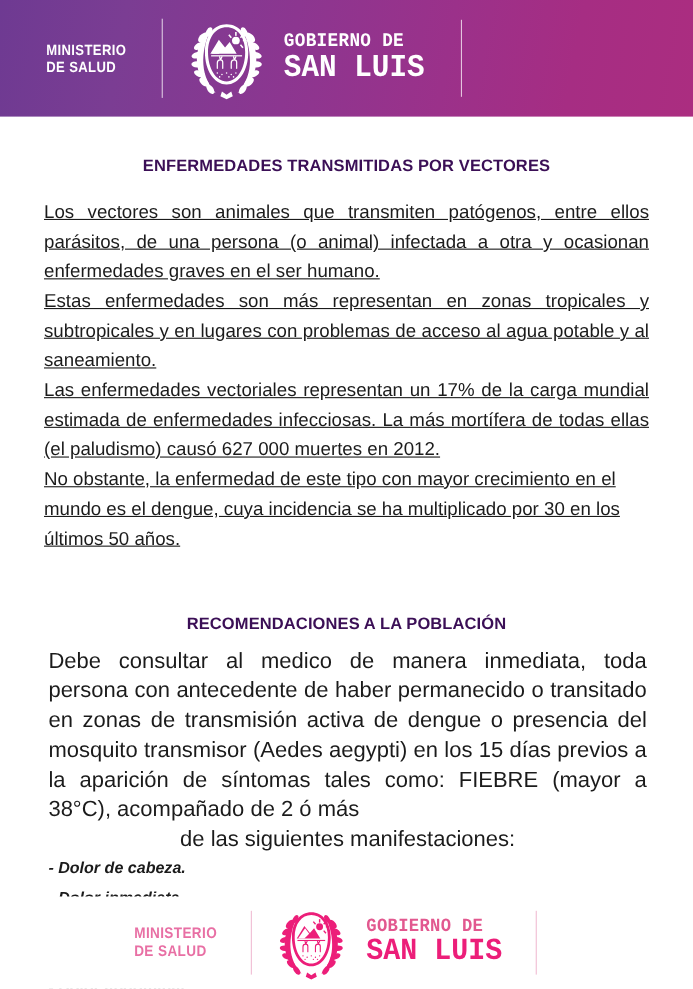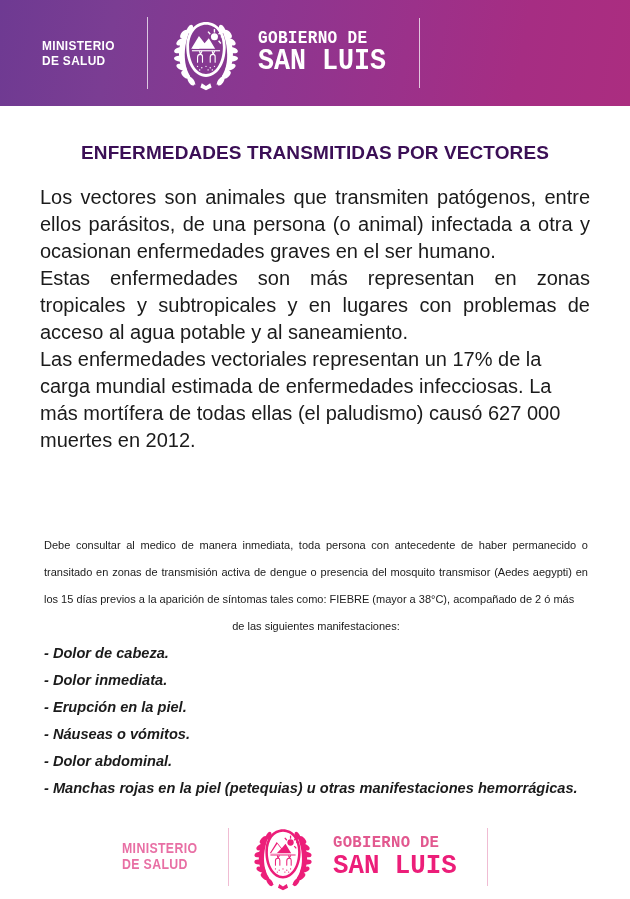--- a/index.html
+++ b/index.html
@@ -86,47 +86,48 @@
 
   
   .content {
     padding: 0 40px;
     box-sizing: border-box;
   }
   .section-title {
     text-align: center;
     color: #3b0f56;
     font-weight: 700;
-    font-size: 19px;
+    font-size: 15px;
     letter-spacing: 0.1px;
     font-family: "Liberation Sans", sans-serif;
   }
   #title-vectores { margin-top: 36px; }
   #title-recomendaciones { margin-top: 0; }
 
   .para-block {
     margin-top: 20px;
     color: #1b1b1b;
-    font-size: 20px;
+    font-size: 17px;
     line-height: 27px;
     font-family: "Liberation Sans", sans-serif;
+    text-decoration: underline;
   }
   .para-block p {
     margin: 0;
     text-align: justify;
     text-justify: inter-word;
   }
   .para-block p:last-child { text-align: left; }
 
   .gap-block { height: 56px; }
 
   .reco-para {
-    margin-top: 22px;
+    margin-top: 12px;
     color: #1b1b1b;
-    font-size: 11px;
+    font-size: 20px;
     line-height: 27px;
     text-align: justify;
     text-justify: inter-word;
     padding-left: 4px;
     padding-right: 2px;
   }
   .reco-para .last-line { text-align: center; }
 
   .symptom-list {
     list-style: none;
@@ -262,24 +263,26 @@
 </div>
 
 <div class="content">
 
   <div class="section-title" id="title-vectores">ENFERMEDADES TRANSMITIDAS POR VECTORES</div>
 
   <div class="para-block">
     <p>Los vectores son animales que transmiten patógenos, entre ellos parásitos, de una persona (o animal) infectada a otra y ocasionan enfermedades graves en el ser humano.</p>
     <p>Estas enfermedades son más representan en zonas tropicales y subtropicales y en lugares con problemas de acceso al agua potable y al saneamiento.</p>
     <p>Las enfermedades vectoriales representan un 17% de la carga mundial estimada de enfermedades infecciosas. La más mortífera de todas ellas (el paludismo) causó 627 000 muertes en 2012.</p>
+    <p>No obstante, la enfermedad de este tipo con mayor crecimiento en el mundo es el dengue, cuya incidencia se ha multiplicado por 30 en los últimos 50 años.</p>
   </div>
 
   <div class="gap-block"></div>
 
+  <div class="section-title" id="title-recomendaciones">RECOMENDACIONES A LA POBLACIÓN</div>
 
   <div class="reco-para">
     <span>Debe consultar al medico de manera inmediata, toda persona con antecedente de haber permanecido o transitado en zonas de transmisión activa de dengue o presencia del mosquito transmisor (Aedes aegypti) en los 15 días previos a la aparición de síntomas tales como: FIEBRE (mayor a 38°C), acompañado de 2 ó más</span>
     <div class="last-line">de las siguientes manifestaciones:</div>
   </div>
 
   <ul class="symptom-list">
     <li>- Dolor de cabeza.</li>
     <li>- Dolor inmediata.</li>
     <li>- Erupción en la piel.</li>

